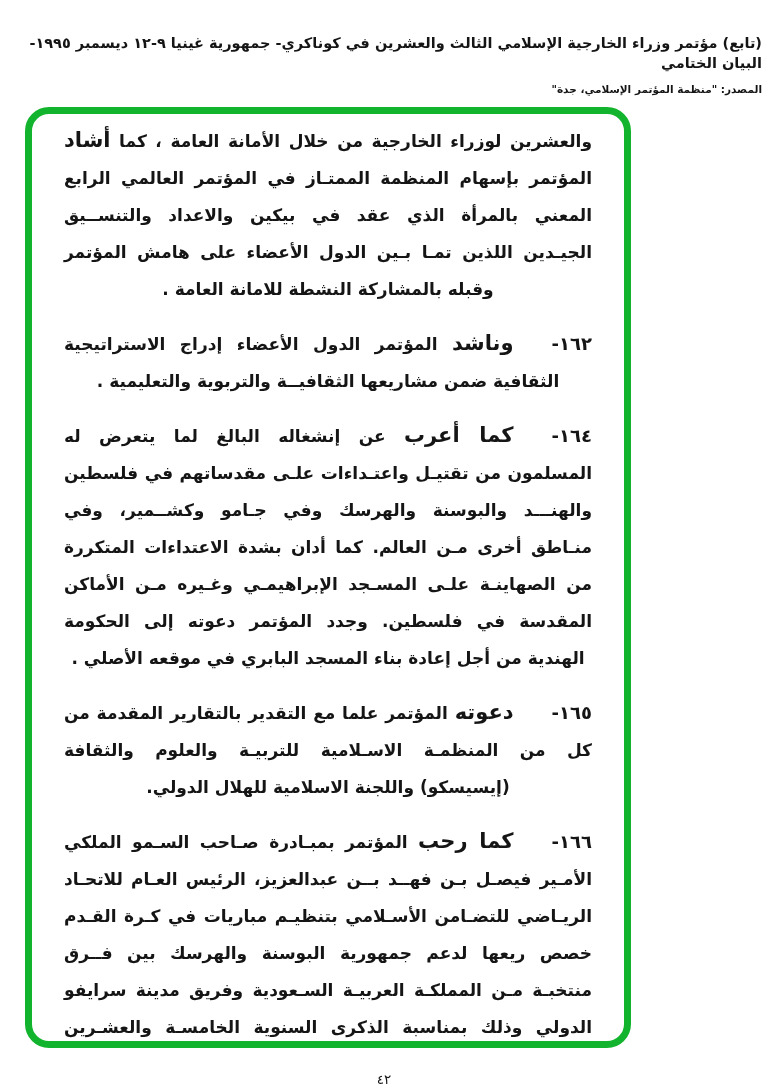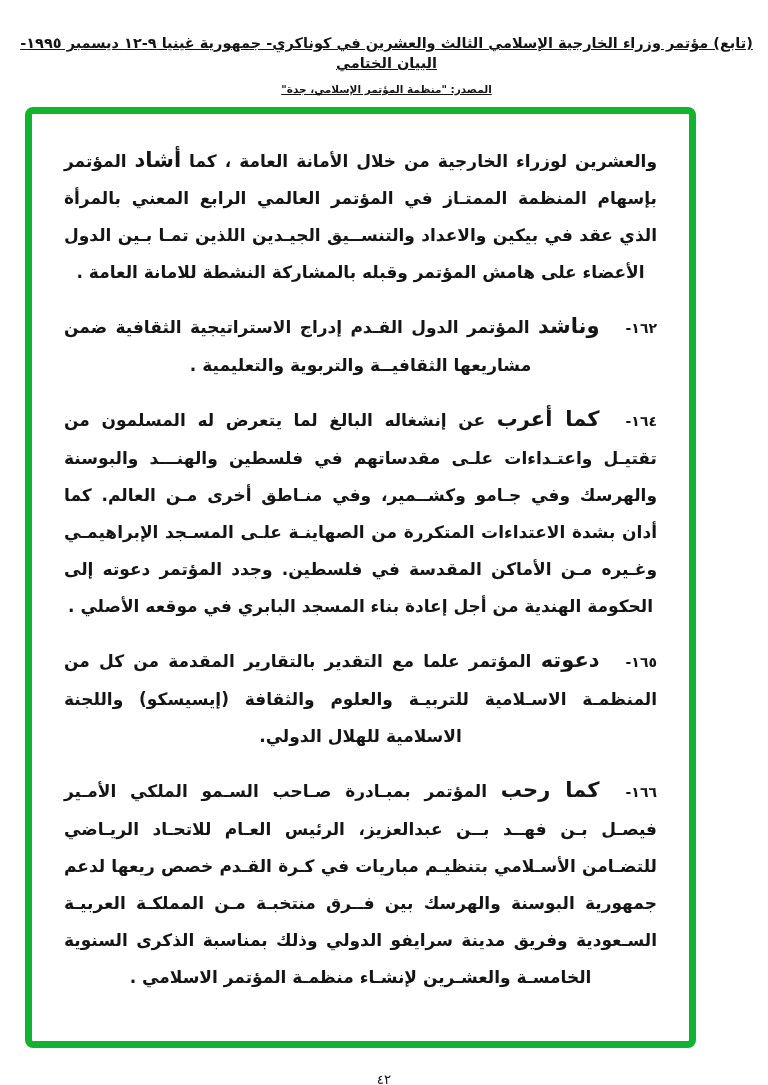--- a/index.html
+++ b/index.html
@@ -10,62 +10,61 @@
     color: #151515;
     font-family: "DejaVu Sans", sans-serif;
     position: relative;
     overflow: hidden;
   }
   .page { position: relative; width: 768px; height: 1085px; }
 
   
   .header {
     direction: rtl;
-    text-align: center;
+    text-align: right;
     padding: 33px 6px 0 11px;
-    text-decoration: underline;
   }
   .header .line1 {
     font-size: 14.5px;
     font-weight: bold;
     line-height: 20px;
   }
   .header .line2 {
     font-size: 10.5px;
     font-weight: bold;
     margin-top: 10px;
   }
 
   
   .frame {
     position: absolute;
     left: 25px; top: 107px;
-    width: 671px; height: 941px;
+    width: 606px; height: 941px;
     border: 7px solid #13b42d;
-    border-radius: 8px;
+    border-radius: 24px;
     background: #ffffff;
-    padding: 28px 32px 10px 32px;
+    padding: 8px 32px 10px 32px;
     direction: rtl;
     overflow: hidden;
   }
 
   
   .para {
     margin: 0 0 17px 0;
     font-size: 17px;
     font-weight: bold;
     line-height: 37px;
     text-align: justify;
     text-align-last: center;
     -moz-text-align-last: center;
   }
   .pnum {
     display: inline-block;
-    margin-left: 26px; 
-    font-size: 14px;
+    margin-left: 38px; 
+    font-size: 18px;
   }
   .pnum:empty { display: none; margin: 0; }
   .lead { font-size: 21px; letter-spacing: 0.5px; }
   .ptext:empty { display: none; }
 
   
   .page-number {
     position: absolute;
     top: 1055px; left: 0;
     width: 768px;
@@ -84,21 +83,21 @@
 
   <div class="header">
     <div class="line1">(تابع) مؤتمر وزراء الخارجية الإسلامي الثالث والعشرين في كوناكري- جمهورية غينيا ٩-١٢ ديسمبر ١٩٩٥-البيان الختامي</div>
     <div class="line2">المصدر: "منظمة المؤتمر الإسلامي، جدة"</div>
   </div>
 
   <div class="frame">
 
     <p class="para"><span class="ptext">والعشرين لوزراء الخارجية من خلال الأمانة العامة ، كما </span><span class="lead">أشاد</span><span class="ptext"> المؤتمر بإسهام المنظمة الممتـاز في المؤتمر العالمي الرابع المعني بالمرأة الذي عقد في بيكين والاعداد والتنســيق الجيـدين اللذين تمـا بـين الدول الأعضاء على هامش المؤتمر وقبله بالمشاركة النشطة للامانة العامة .</span></p>
 
-    <p class="para"><span class="pnum">١٦٢-</span><span class="lead">وناشد</span><span class="ptext"> المؤتمر الدول القـدم إدراج الاستراتيجية الثقافية ضمن مشاريعها الثقافيــة والتربوية والتعليمية .</span></p>
+    <p class="para"><span class="pnum">١٦٢-</span><span class="lead">وناشد</span><span class="ptext"> المؤتمر الدول الأعضاء إدراج الاستراتيجية الثقافية ضمن مشاريعها الثقافيــة والتربوية والتعليمية .</span></p>
 
 
     <p class="para"><span class="pnum">١٦٤-</span><span class="lead">كما أعرب</span><span class="ptext"> عن إنشغاله البالغ لما يتعرض له المسلمون من تقتيـل واعتـداءات علـى مقدساتهم في فلسطين والهنـــد والبوسنة والهرسك وفي جـامو وكشــمير، وفي منـاطق أخرى مـن العالم. كما أدان بشدة الاعتداءات المتكررة من الصهاينـة علـى المسـجد الإبراهيمـي وغـيره مـن الأماكن المقدسة في فلسطين. وجدد المؤتمر دعوته إلى الحكومة الهندية من أجل إعادة بناء المسجد البابري في موقعه الأصلي .</span></p>
 
     <p class="para"><span class="pnum">١٦٥-</span><span class="lead">دعوته</span><span class="ptext"> المؤتمر علما مع التقدير بالتقارير المقدمة من كل من المنظمـة الاسـلامية للتربيـة والعلوم والثقافة (إيسيسكو) واللجنة الاسلامية للهلال الدولي.</span></p>
 
     <p class="para"><span class="pnum">١٦٦-</span><span class="lead">كما رحب</span><span class="ptext"> المؤتمر بمبـادرة صـاحب السـمو الملكي الأمـير فيصـل بـن فهــد بــن عبدالعزيز، الرئيس العـام للاتحـاد الريـاضي للتضـامن الأسـلامي بتنظيـم مباريات في كـرة القـدم خصص ريعها لدعم جمهورية البوسنة والهرسك بين فــرق منتخبـة مـن المملكـة العربيـة السـعودية وفريق مدينة سرايفو الدولي وذلك بمناسبة  الذكرى السنوية الخامسـة والعشـرين لإنشـاء منظمـة المؤتمر الاسلامي .</span></p>
 
   </div>
 

